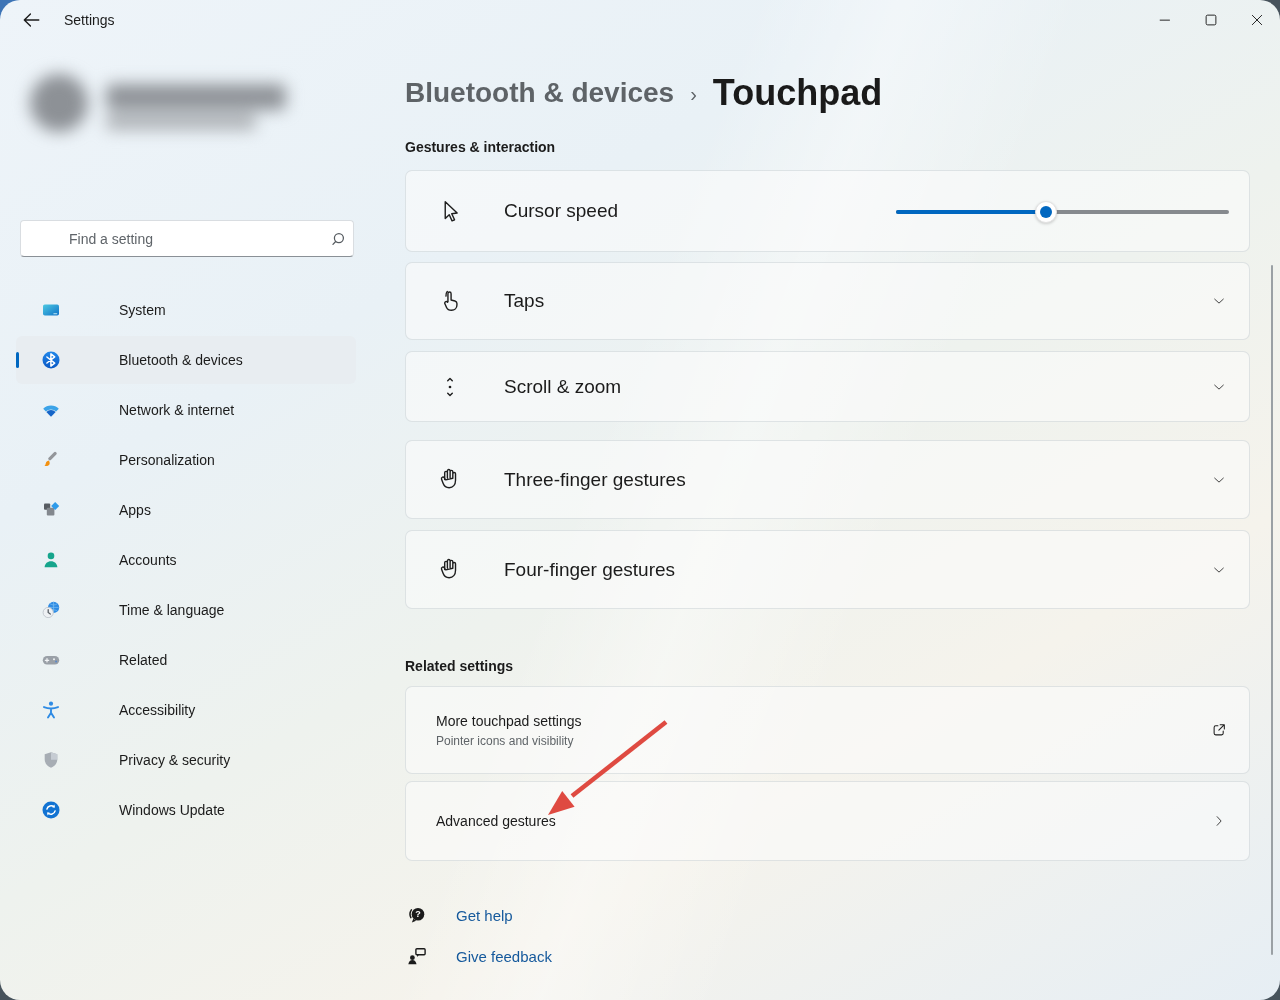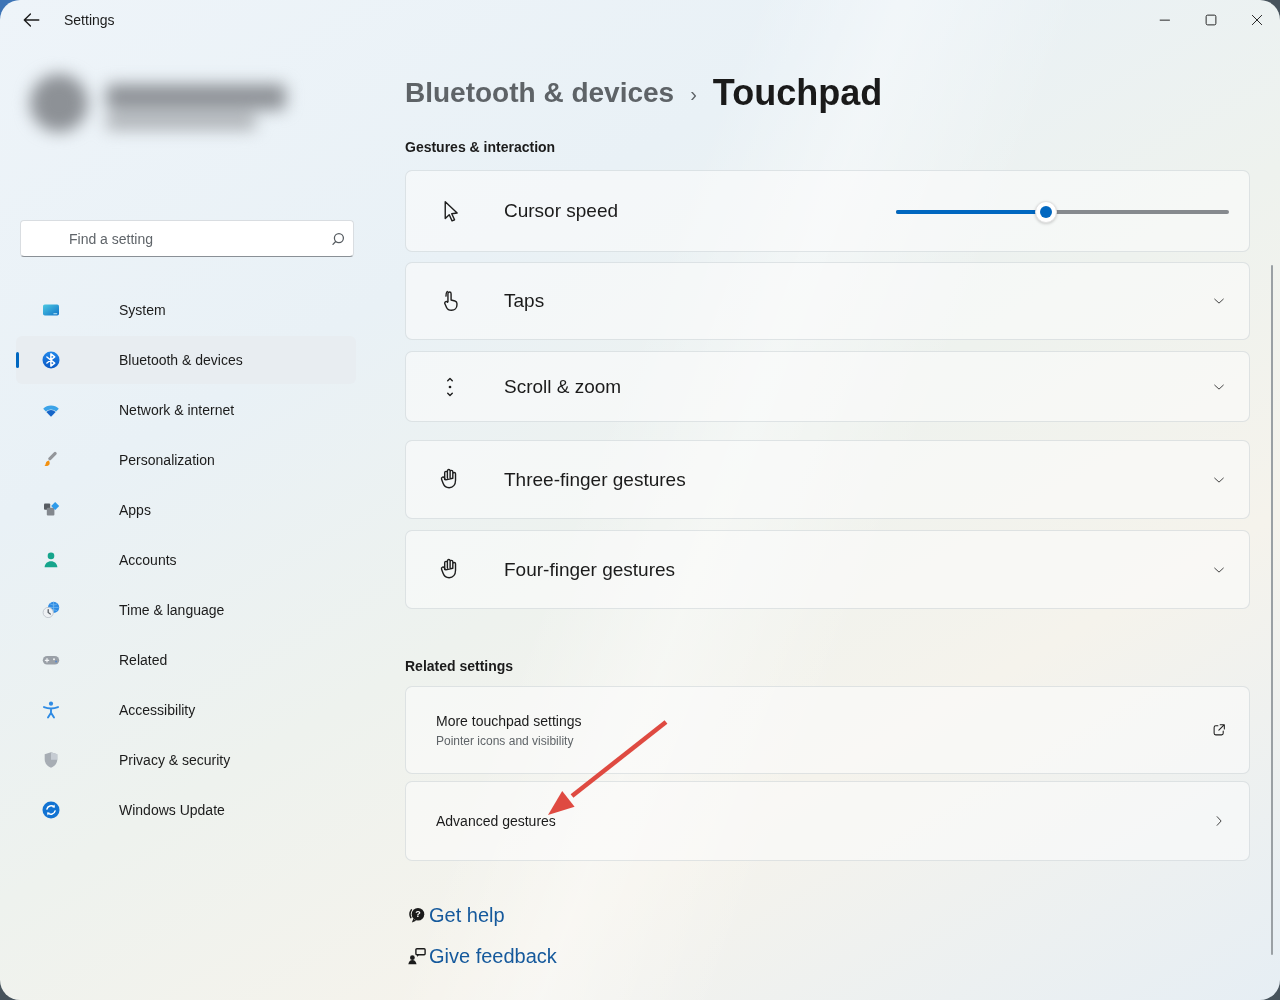--- a/index.html
+++ b/index.html
@@ -68,21 +68,21 @@
   .slider{ position:absolute; left:490px; top:37px; width:333px; height:8px; cursor:pointer; }
   .slider-track{ position:absolute; left:0; top:2px; width:100%; height:4px; background:#868a8e; border-radius:2px; }
   .slider-fill{ position:absolute; left:0; top:2px; height:4px; background:#0067c0; border-radius:2px; width:45%; }
   .slider-thumb{ position:absolute; top:4px; left:45%; width:22px; height:22px; transform:translate(-50%,-50%);
     background:#ffffff; border:1px solid #e2e2e2; border-radius:50%; box-shadow:0 1px 3px rgba(0,0,0,.18); }
   .slider-thumb::after{ content:""; position:absolute; left:50%; top:50%; transform:translate(-50%,-50%);
     width:12px; height:12px; border-radius:50%; background:#0067c0; }
   
   .footer-link{ position:absolute; left:0; display:flex; align-items:center; cursor:pointer; }
   .fl-icon{ width:24px; height:24px; display:flex; align-items:center; justify-content:center; }
-  .fl-text{ margin-left:0; font-size:20px; color:#15599c; }
+  .fl-text{ margin-left:27px; font-size:15px; color:#15599c; }
   
   .annotation{ position:absolute; left:520px; top:695px; width:190px; height:145px; pointer-events:none; z-index:6; }
   .scrollbar-thumb{ position:absolute; left:1271px; top:265px; width:2px; height:690px; background:#9aa0a4;
     z-index:7; cursor:pointer; border-radius:1px; }
   svg{ display:block; }
 </style>
 </head>
 <body>
 
 <div class="window">

